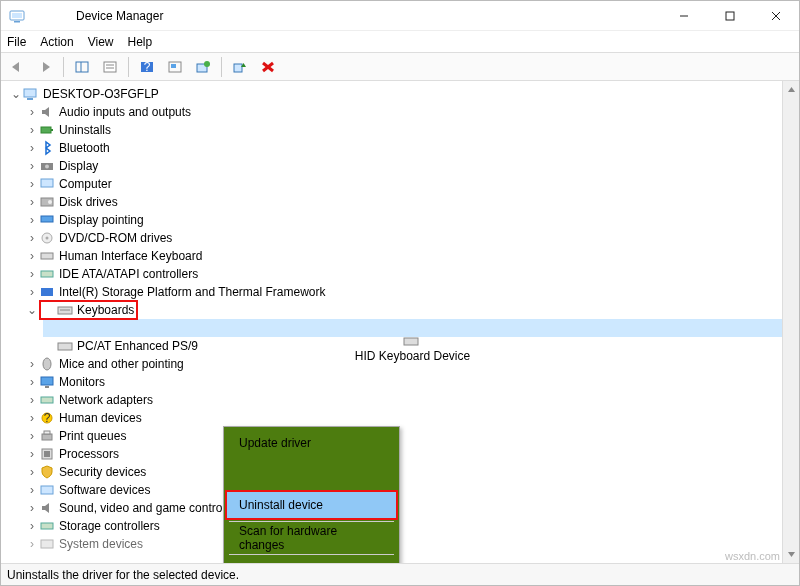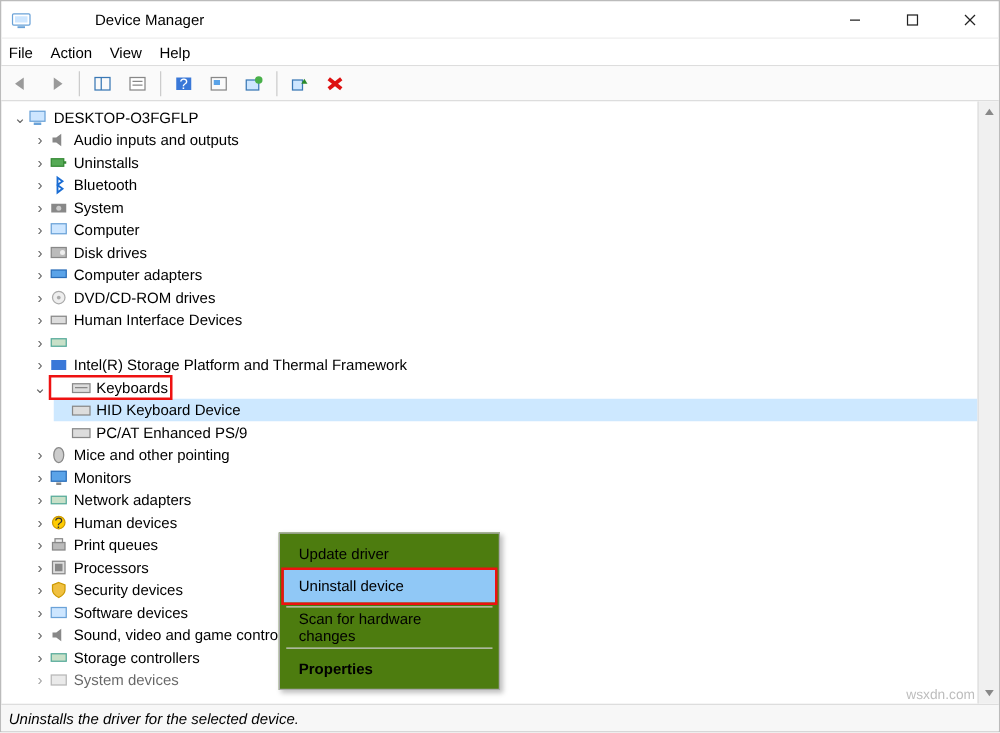--- a/index.html
+++ b/index.html
@@ -12,36 +12,36 @@
 .win-btn { width: 46px; height: 30px; display: flex; align-items: center; justify-content: center; }
 .menubar { height: 22px; display: flex; align-items: center; padding: 0 6px; gap: 14px; border-bottom: 1px solid #ddd; }
 .toolbar { height: 28px; display: flex; align-items: center; padding: 0 4px; gap: 4px; border-bottom: 1px solid #ddd; background: #fafafa; }
 .tb-btn { width: 24px; height: 22px; display: flex; align-items: center; justify-content: center; border: 1px solid transparent; }
 .tb-sep { width: 1px; height: 20px; background: #ccc; margin: 0 2px; }
 .content { flex: 1; display: flex; position: relative; overflow: hidden; }
 .tree { flex: 1; padding: 4px 0 4px 8px; overflow: auto; position: relative; }
 .scrollbar { width: 17px; background: #f0f0f0; border-left: 1px solid #ddd; display: flex; flex-direction: column; }
 .scroll-arrow { height: 17px; display: flex; align-items: center; justify-content: center; }
 .scroll-track { flex: 1; }
-.statusbar { height: 22px; border-top: 1px solid #ddd; padding: 2px 6px; display: flex; align-items: center; background: #f7f7f7; font-style: italic; }
+.statusbar { height: 22px; border-top: 1px solid #ddd; padding: 2px 6px; display: flex; align-items: center; background: #f7f7f7; }
 .watermark { position: absolute; right: 20px; bottom: 24px; color: #bdbdbd; font-size: 11px; }
 .node { display: flex; align-items: center; height: 18px; padding-left: 0; white-space: nowrap; }
 .exp { width: 14px; text-align: center; color: #666; cursor: default; user-select: none; }
 .exp.blank { visibility: hidden; }
 .node .icn { width: 16px; height: 16px; margin-right: 4px; display: inline-flex; align-items: center; justify-content: center; }
 .lvl0 { margin-left: 0; }
 .lvl1 { margin-left: 16px; }
 .lvl2 { margin-left: 34px; }
-.sel { background: #cde8ff; }
+.sel { background: #cde8ff; flex-direction: column; }
 .redbox { border: 2px solid #e11; padding: 0 2px; }
 .context-menu { position: absolute; left: 222px; top: 345px; width: 177px; background: #4d7c0f; border: 1px solid #aaa; box-shadow: 2px 2px 4px rgba(0,0,0,.25); padding: 3px; }
 .cm-item { height: 26px; display: flex; align-items: center; padding: 0 12px; }
 .cm-sep { height: 1px; background: #ccc; margin: 3px 2px; }
 .cm-item.hl { background: #90c8f6; }
-.cm-item.hl.redwrap { outline: 2px solid #e11; outline-offset: 0; }
+.cm-item.hl.redwrap { outline: 2px solid #e11; outline-offset: 0; margin-top: 36px; }
 .bold { font-weight: 700; text-align: right; }
 svg { display: block; }
 </style>
 </head>
 <body>
 
 <div class="window">
 
   <div class="titlebar">
     <span class="tb-icon">
@@ -181,21 +181,21 @@
           <span>Bluetooth</span>
         </div>
       <div class="node lvl1">
           <span class="exp">›</span>
           <span class="icn">
             <svg width="16" height="16">
               <rect x="2" y="5" width="12" height="7" fill="#888"></rect>
               <circle cx="8" cy="8.5" r="2" fill="#ccc"></circle>
             </svg>
           </span>
-          <span>System</span>
+          <span>Display</span>
         </div>
       <div class="node lvl1">
           <span class="exp">›</span>
           <span class="icn">
             <svg width="16" height="16">
               <rect x="2" y="3" width="12" height="8" fill="#cde6ff" stroke="#6aa2d8"></rect>
             </svg>
           </span>
           <span>Computer</span>
         </div>
@@ -209,48 +209,49 @@
           </span>
           <span>Disk drives</span>
         </div>
       <div class="node lvl1">
           <span class="exp">›</span>
           <span class="icn">
             <svg width="16" height="16">
               <rect x="2" y="4" width="12" height="6" fill="#5aa3e8" stroke="#2a6db8"></rect>
             </svg>
           </span>
-          <span>Computer adapters</span>
+          <span>Display pointing</span>
         </div>
       <div class="node lvl1">
           <span class="exp">›</span>
           <span class="icn">
             <svg width="16" height="16">
               <circle cx="8" cy="8" r="5" fill="#eee" stroke="#aaa"></circle>
               <circle cx="8" cy="8" r="1.5" fill="#aaa"></circle>
             </svg>
           </span>
           <span>DVD/CD-ROM drives</span>
         </div>
       <div class="node lvl1">
           <span class="exp">›</span>
           <span class="icn">
             <svg width="16" height="16">
               <rect x="2" y="5" width="12" height="6" fill="#ddd" stroke="#888"></rect>
             </svg>
           </span>
-          <span>Human Interface Devices</span>
+          <span>Human Interface Keyboard</span>
         </div>
       <div class="node lvl1">
           <span class="exp">›</span>
           <span class="icn">
             <svg width="16" height="16">
               <rect x="2" y="5" width="12" height="6" fill="#c8e0c8" stroke="#5a9"></rect>
             </svg>
           </span>
+          <span>IDE ATA/ATAPI controllers</span>
         </div>
       <div class="node lvl1">
           <span class="exp">›</span>
           <span class="icn">
             <svg width="16" height="16">
               <rect x="2" y="4" width="12" height="8" fill="#3a78d8"></rect>
             </svg>
           </span>
           <span>Intel(R) Storage Platform and Thermal Framework</span>
         </div>

